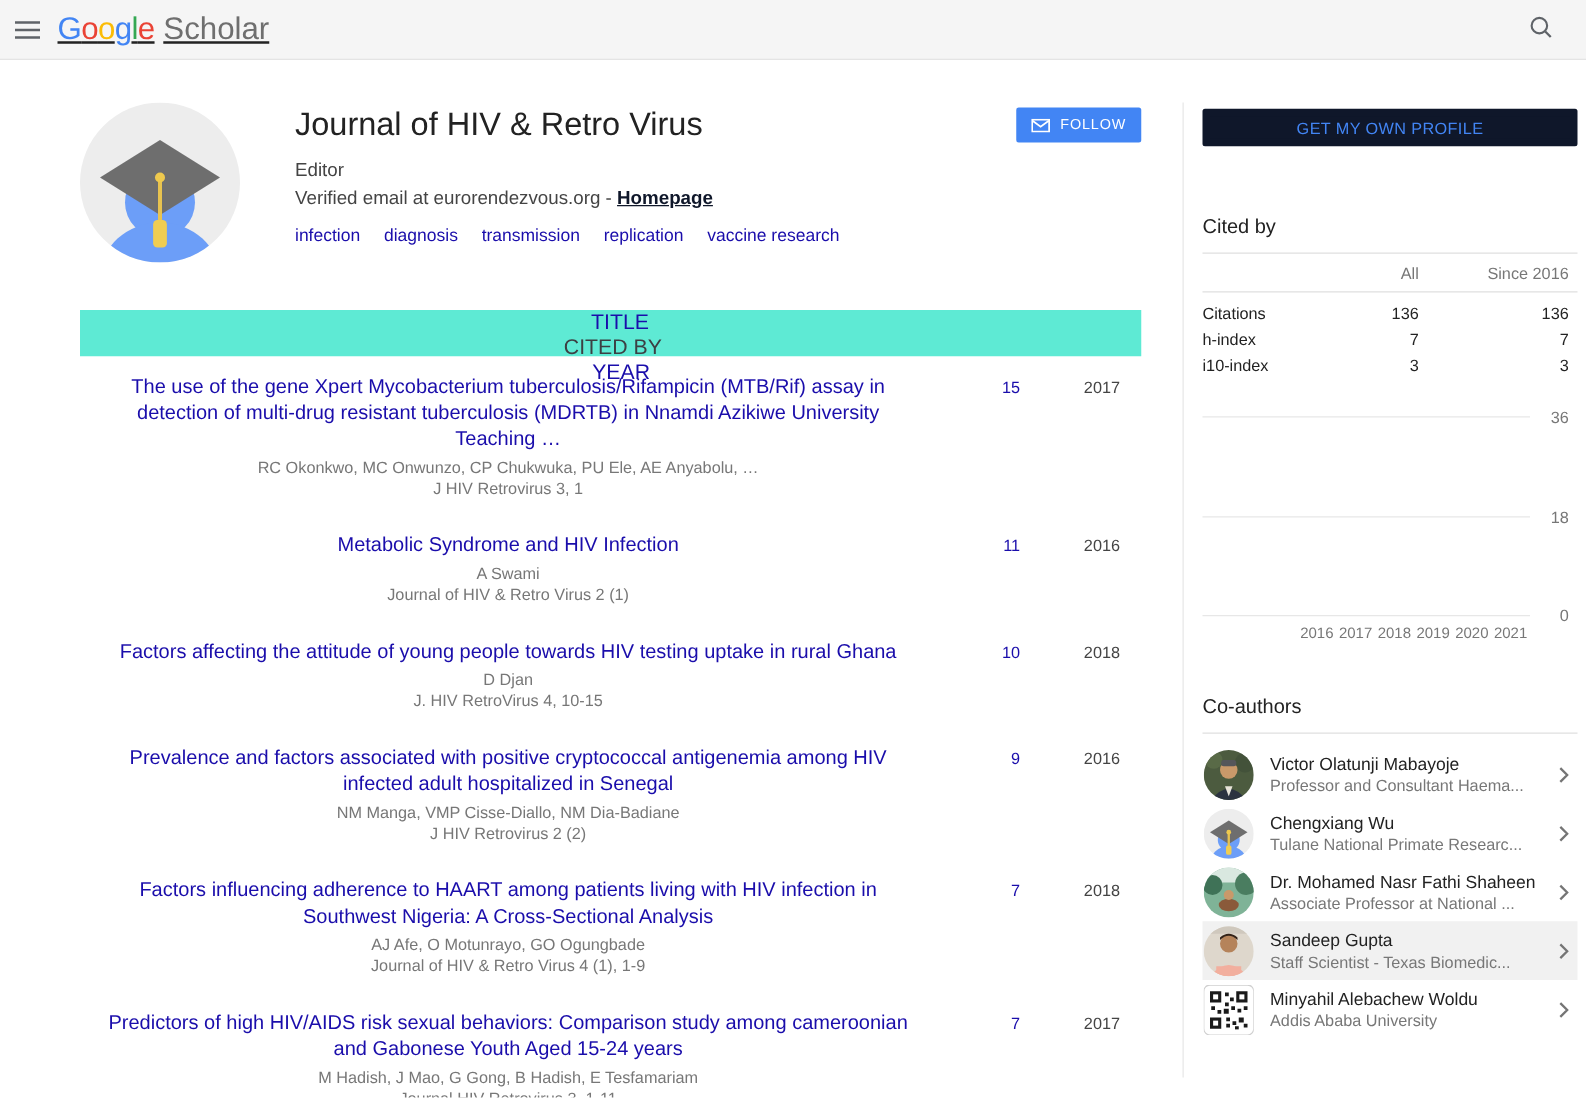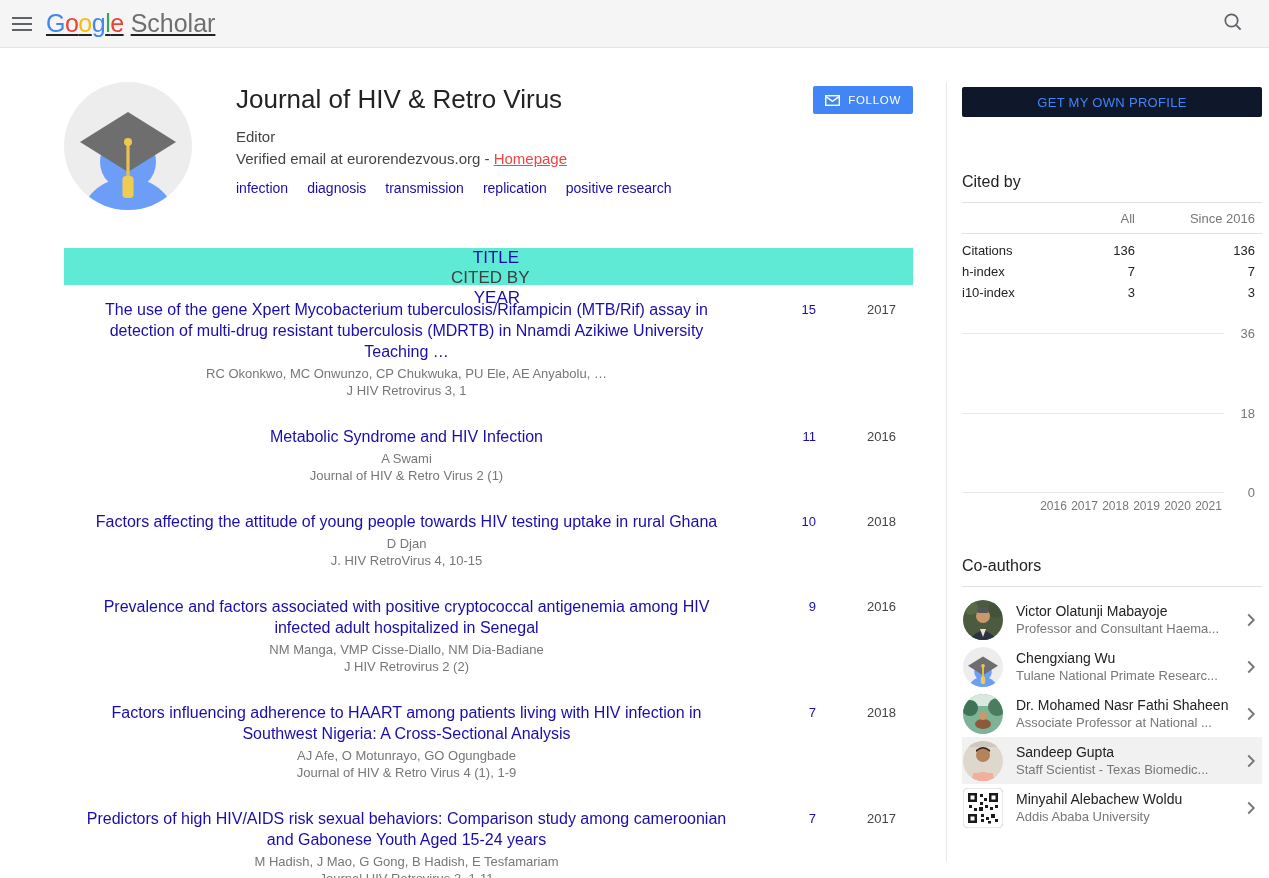--- a/index.html
+++ b/index.html
@@ -33,21 +33,21 @@
   .sidebar { margin-left: 33px; border-left: 1px solid #e8e8e8; padding-left: 15px;
     width: 307px; padding-bottom: 18px; min-height: 780px; }
 
   
   .profile { display: flex; }
   .avatar-lg { width: 128px; height: 128px; flex: 0 0 128px; }
   .profile-info { margin-left: 44px; flex: 1; padding-top: 2px; }
   .profile-name { font-size: 26px; font-weight: 400; margin: 0 0 13px 0; color: #222; }
   .profile-role { font-size: 15px; color: #444; margin-bottom: 5px; }
   .profile-verified { font-size: 15px; color: #444; }
-  .profile-verified a { color: #ef4444; text-decoration: underline; }
+  .profile-verified a { color: #0f172a; text-decoration: underline; font-weight: bold; }
   .profile-tags { margin-top: 13px; display: flex; gap: 19px; font-size: 14px; }
   .profile-tags a { color: #1a0dab; }
   .follow-btn {
     align-self: flex-start; margin-top: 4px;
     display: flex; align-items: center; gap: 8px;
     background: #4285f4; color: #fff; border: none; border-radius: 2px;
     height: 28px; padding: 0 12px; font-size: 11.5px; letter-spacing: 0.7px;
     font-family: "Liberation Sans", sans-serif; cursor: pointer;
   }
 
@@ -166,21 +166,21 @@
         <h1 class="profile-name">Journal of HIV &amp; Retro Virus</h1>
         <div class="profile-role">Editor</div>
         <div class="profile-verified">
           <span>Verified email at eurorendezvous.org - </span><a href="#">Homepage</a>
         </div>
         <div class="profile-tags">
           <a href="#">infection</a>
           <a href="#">diagnosis</a>
           <a href="#">transmission</a>
           <a href="#">replication</a>
-          <a href="#">positive research</a>
+          <a href="#">vaccine research</a>
         </div>
       </div>
       <button class="follow-btn">
         <svg width="15" height="11" viewBox="0 0 15 11">
           <rect x="0.7" y="0.7" width="13.6" height="9.6" fill="none" stroke="#ffffff" stroke-width="1.4"></rect>
           <polyline points="1,1.6 7.5,6.4 14,1.6" fill="none" stroke="#ffffff" stroke-width="1.4"></polyline>
         </svg>
         <span>FOLLOW</span>
       </button>
     </section>

